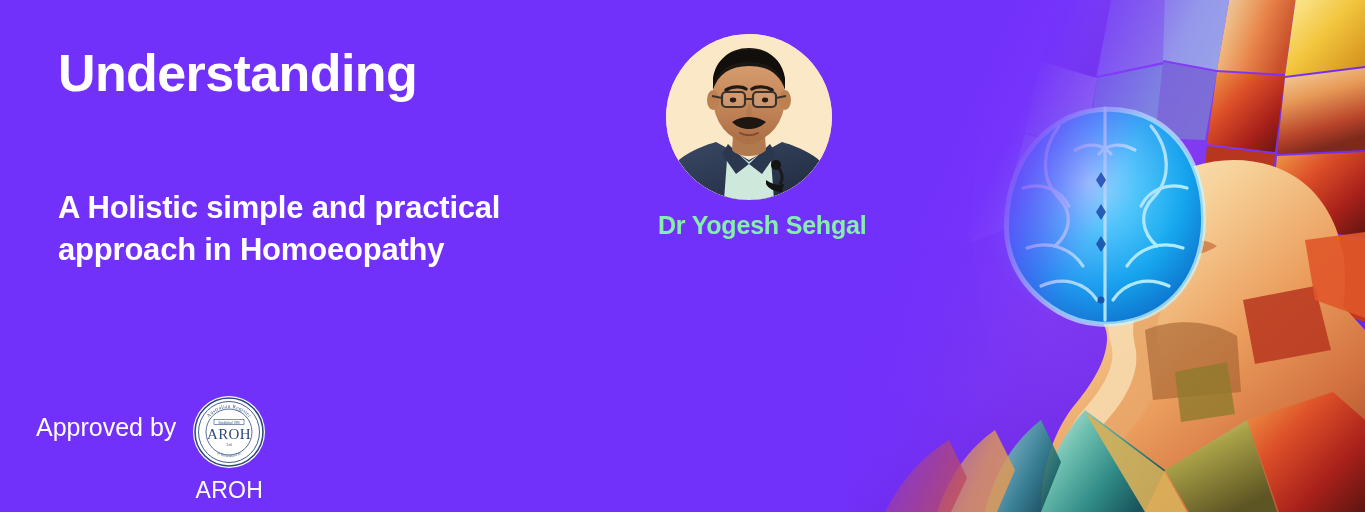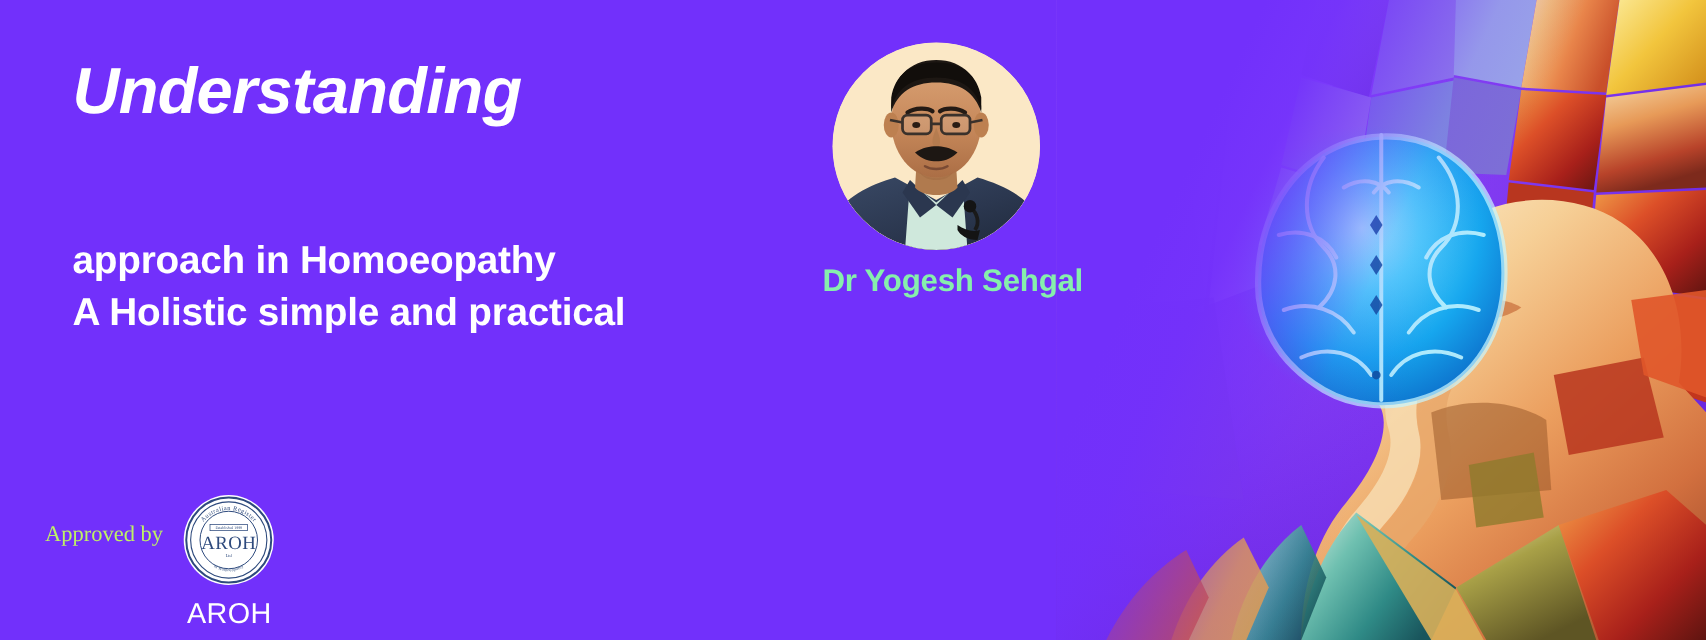--- a/index.html
+++ b/index.html
@@ -55,21 +55,20 @@
     width: 600px;
   }
   .title-line {
     color: #ffffff;
     font-family: "Liberation Sans", sans-serif;
     font-size: 52px;
     font-weight: bold;
     line-height: 63px;
     letter-spacing: -0.6px;
     white-space: nowrap;
-    font-style: italic;
   }
   #subtitle {
     position: absolute;
     left: 58px;
     top: 187px;
     width: 610px;
   }
   .sub-line {
     color: #ffffff;
     font-family: "Liberation Sans", sans-serif;
@@ -110,23 +109,23 @@
 
   
   #accreditation {
     position: absolute;
     left: 36px;
     top: 396px;
     display: flex;
     align-items: flex-start;
   }
   #approved-label {
-    color: #bef264;
-    font-family: Liberation Serif, serif;
-    font-size: 18px;
+    color: #ffffff;
+    font-family: Liberation Sans, sans-serif;
+    font-size: 25px;
     font-weight: normal;
     line-height: 24px;
     padding-top: 19px;
     white-space: nowrap;
   }
   #aroh-block {
     margin-left: 17px;
     text-align: center;
   }
   #aroh-seal {
@@ -344,22 +343,22 @@
       </g>
     </svg>
     <div id="art-fade"></div>
   </div>
 
   <div id="headline">
     <div class="title-line">Understanding</div>
   </div>
 
   <div id="subtitle">
+    <div class="sub-line">A Holistic simple and practical</div>
     <div class="sub-line">approach in Homoeopathy</div>
-    <div class="sub-line">A Holistic simple and practical</div>
   </div>
 
   <div id="speaker">
     <div id="avatar">
       <svg viewBox="0 0 166 166" aria-hidden="true">
         <defs>
           <clipPath id="avatarClip">
               <circle cx="83" cy="83" r="83"></circle>
             </clipPath>
           <linearGradient id="skinG" x1="0" y1="0" x2="0" y2="1">

